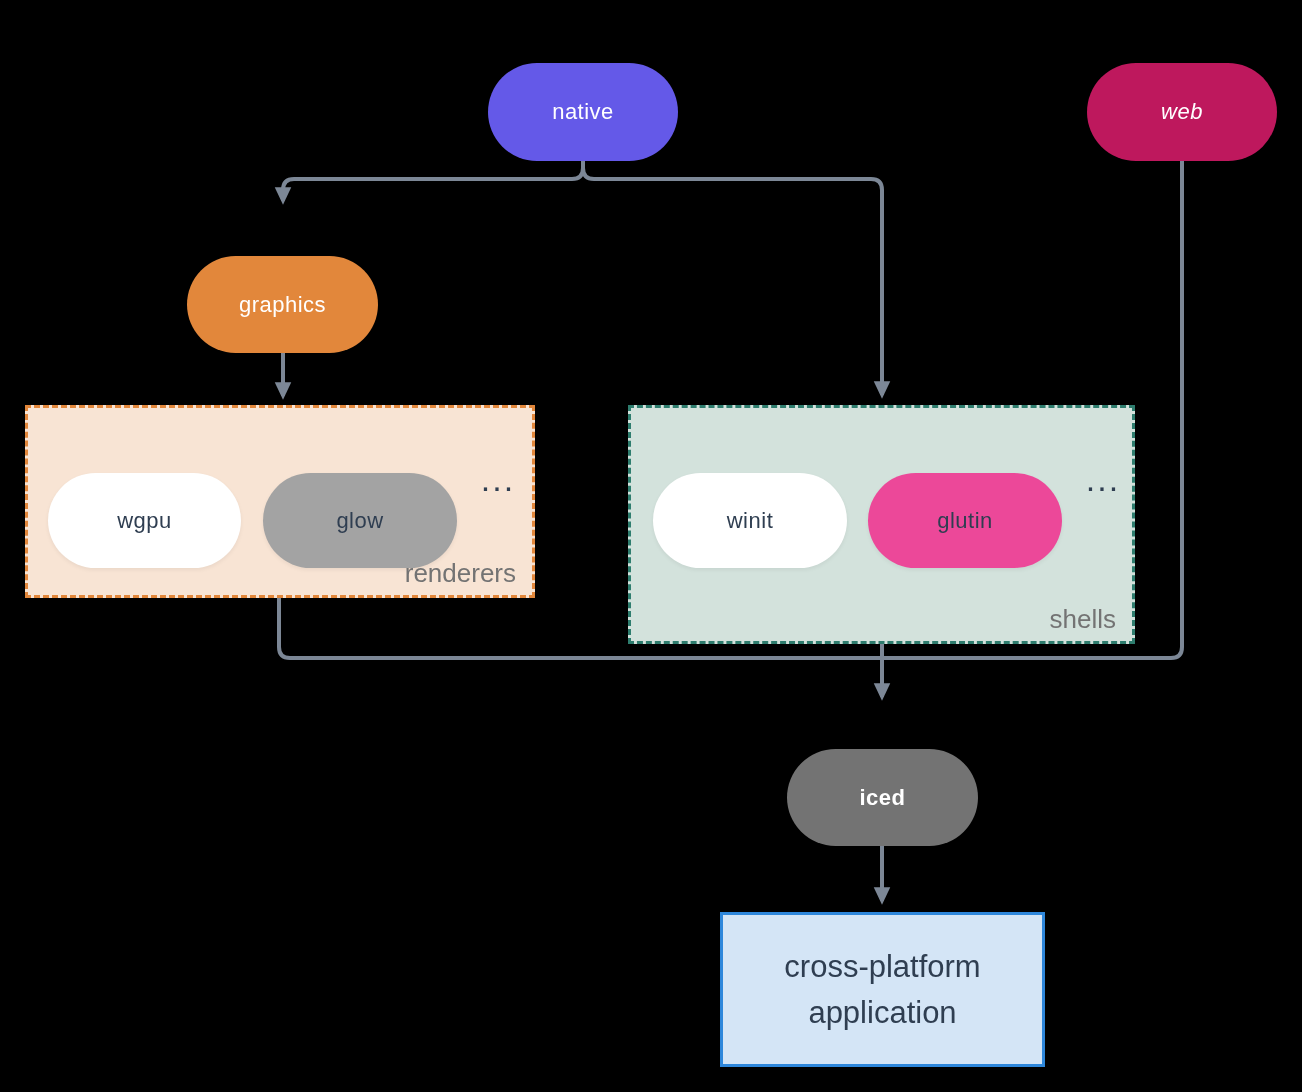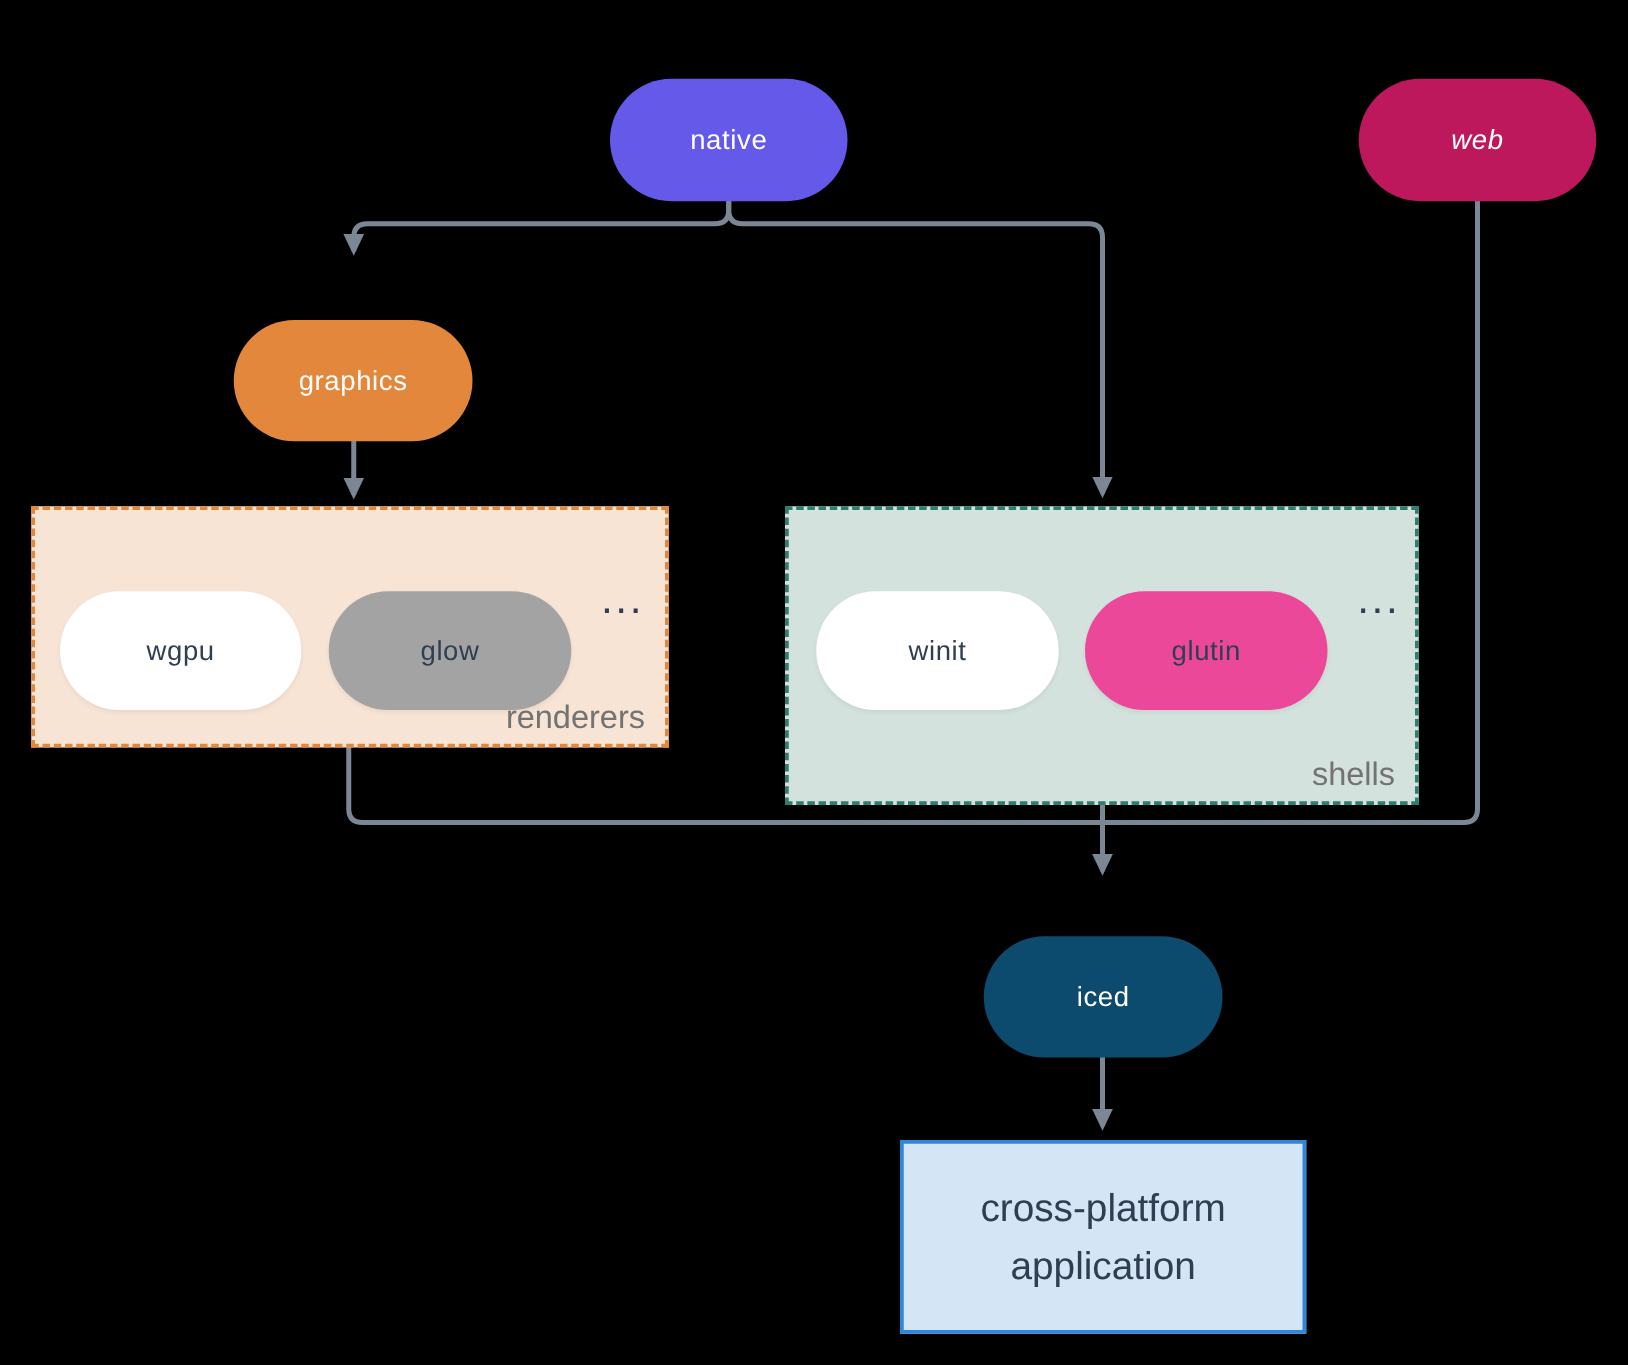--- a/index.html
+++ b/index.html
@@ -147,21 +147,21 @@
     <div class="pill small node-winit" style="background: rgb(255, 255, 255); color: rgb(47, 62, 81);">
       <span>winit</span>
     </div>
     <div class="pill small node-glutin" style="background: #ec4899; color: rgb(47, 62, 81);">
       <span>glutin</span>
     </div>
     <div class="ellipsis ellipsis-shells" style="color: rgb(47, 62, 81);">...</div>
     <div class="group-label">shells</div>
   </div>
 
-  <div class="pill node-iced" style="background: #0c4a6e; color: rgb(255, 255, 255);">
+  <div class="pill node-iced" style="background: #737373; color: rgb(255, 255, 255); font-weight: bold;">
     <span>iced</span>
   </div>
 
   <div class="app-box node-app" style="background: rgb(212, 229, 246); border-color: rgb(46, 135, 219); color: rgb(47, 62, 81);">
     <span>cross-platform</span>
     <span>application</span>
   </div>
 
 </div>
 

